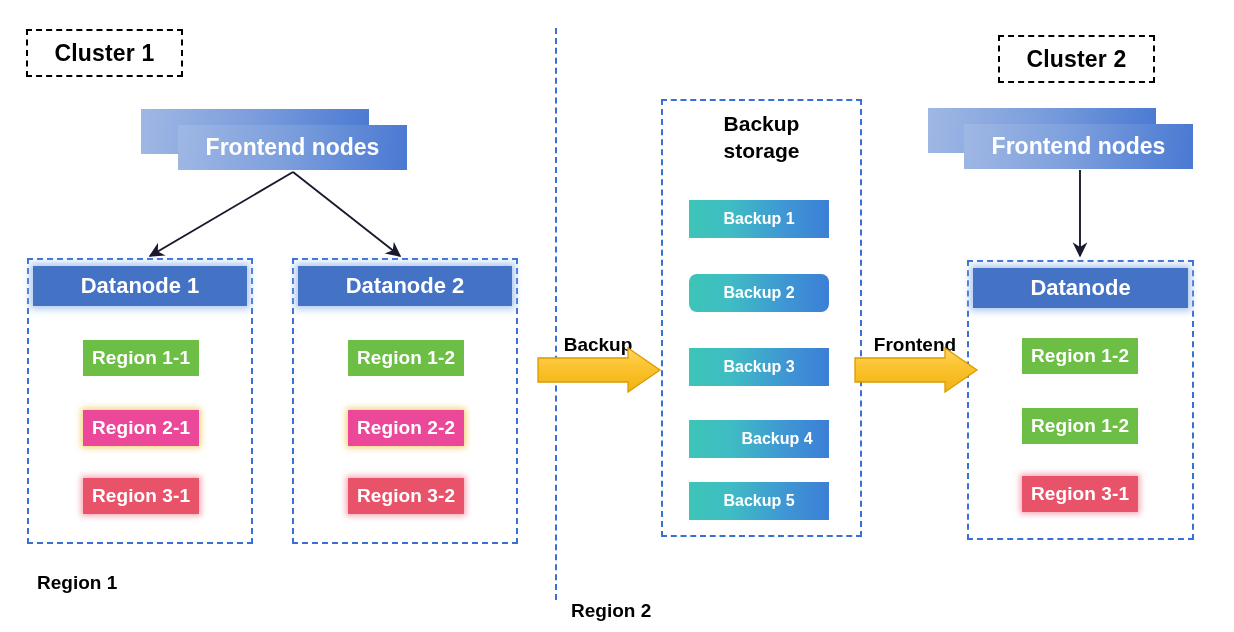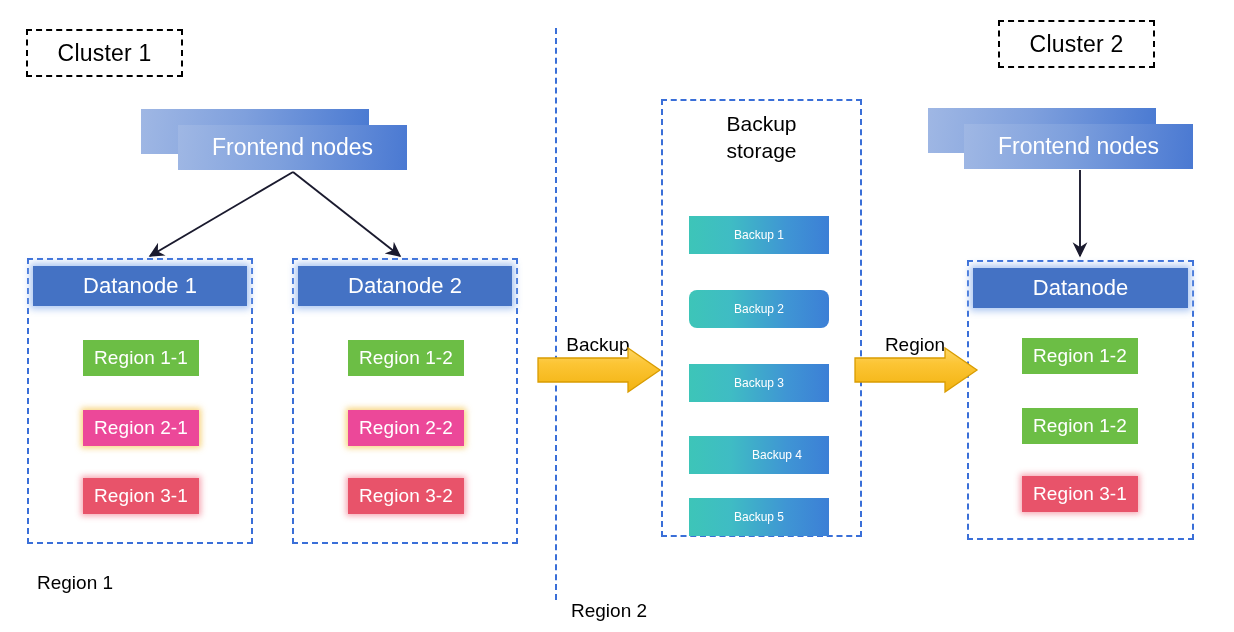--- a/index.html
+++ b/index.html
@@ -11,21 +11,21 @@
   body {
     font-family: "Liberation Sans", sans-serif;
   }
   #canvas {
     position: relative;
     width: 1234px;
     height: 632px;
     background: #ffffff;
     overflow: hidden;
   }
-  .abs { position: absolute; box-sizing: border-box; }
+  .abs { position: absolute; box-sizing: border-box; font-weight: bold; }
 
   
   .cluster-label {
     border: 2px dashed #000000;
     background: transparent;
     display: flex;
     align-items: center;
     justify-content: center;
     color: #000000;
     font-size: 23px;
@@ -80,22 +80,21 @@
   .region.amber  { background: #ec4899; box-shadow: 0 0 6px 2px rgba(245,200,90,0.8); }
   .region.red    { background: #e8536a; box-shadow: 0 0 6px 2px rgba(245,150,165,0.85); }
 
   
   .backup-chip {
     background: linear-gradient(90deg, #3dc5b8 0%, #3fbcc4 30%, #3f95d4 70%, #3c7fd6 100%);
     display: flex;
     align-items: center;
     justify-content: center;
     color: #ffffff;
-    font-size: 12px;
-    margin-top: 16px;
+    font-size: 16px;
   }
 
   
   .plain-text {
     color: #000000;
     font-size: 19px;
     white-space: pre;
   }
   .storage-title {
     color: #000000;
@@ -180,23 +179,23 @@
     <span>Backup 3</span>
   </div>
   <div class="abs backup-chip" style="left:689px; top:420px; width:140px; height:38px;padding-left:36px;">
     <span>Backup 4</span>
   </div>
   <div class="abs backup-chip" style="left:689px; top:482px; width:140px; height:38px;">
     <span>Backup 5</span>
   </div>
 
   <div class="abs flow-label" style="left:538px; top:334px; width:120px;">Backup</div>
-  <div class="abs flow-label" style="left:855px; top:334px; width:120px;">Region</div>
-
-  <div class="abs cluster-label" style="left:998px; top:20px; width:157px; height:48px;">
+  <div class="abs flow-label" style="left:855px; top:334px; width:120px;">Frontend</div>
+
+  <div class="abs cluster-label" style="left:998px; top:35px; width:157px; height:48px;">
     <span>Cluster 2</span>
   </div>
 
   <div class="abs fe-back" style="left:928px; top:108px; width:228px; height:45px;"></div>
   <div class="abs fe-front" style="left:964px; top:124px; width:229px; height:45px;">
     <span>Frontend nodes</span>
   </div>
 
   <div class="abs dashed-box" style="left:967px; top:260px; width:227px; height:280px;"></div>
   <div class="abs datanode" style="left:973px; top:268px; width:215px; height:40px;">

